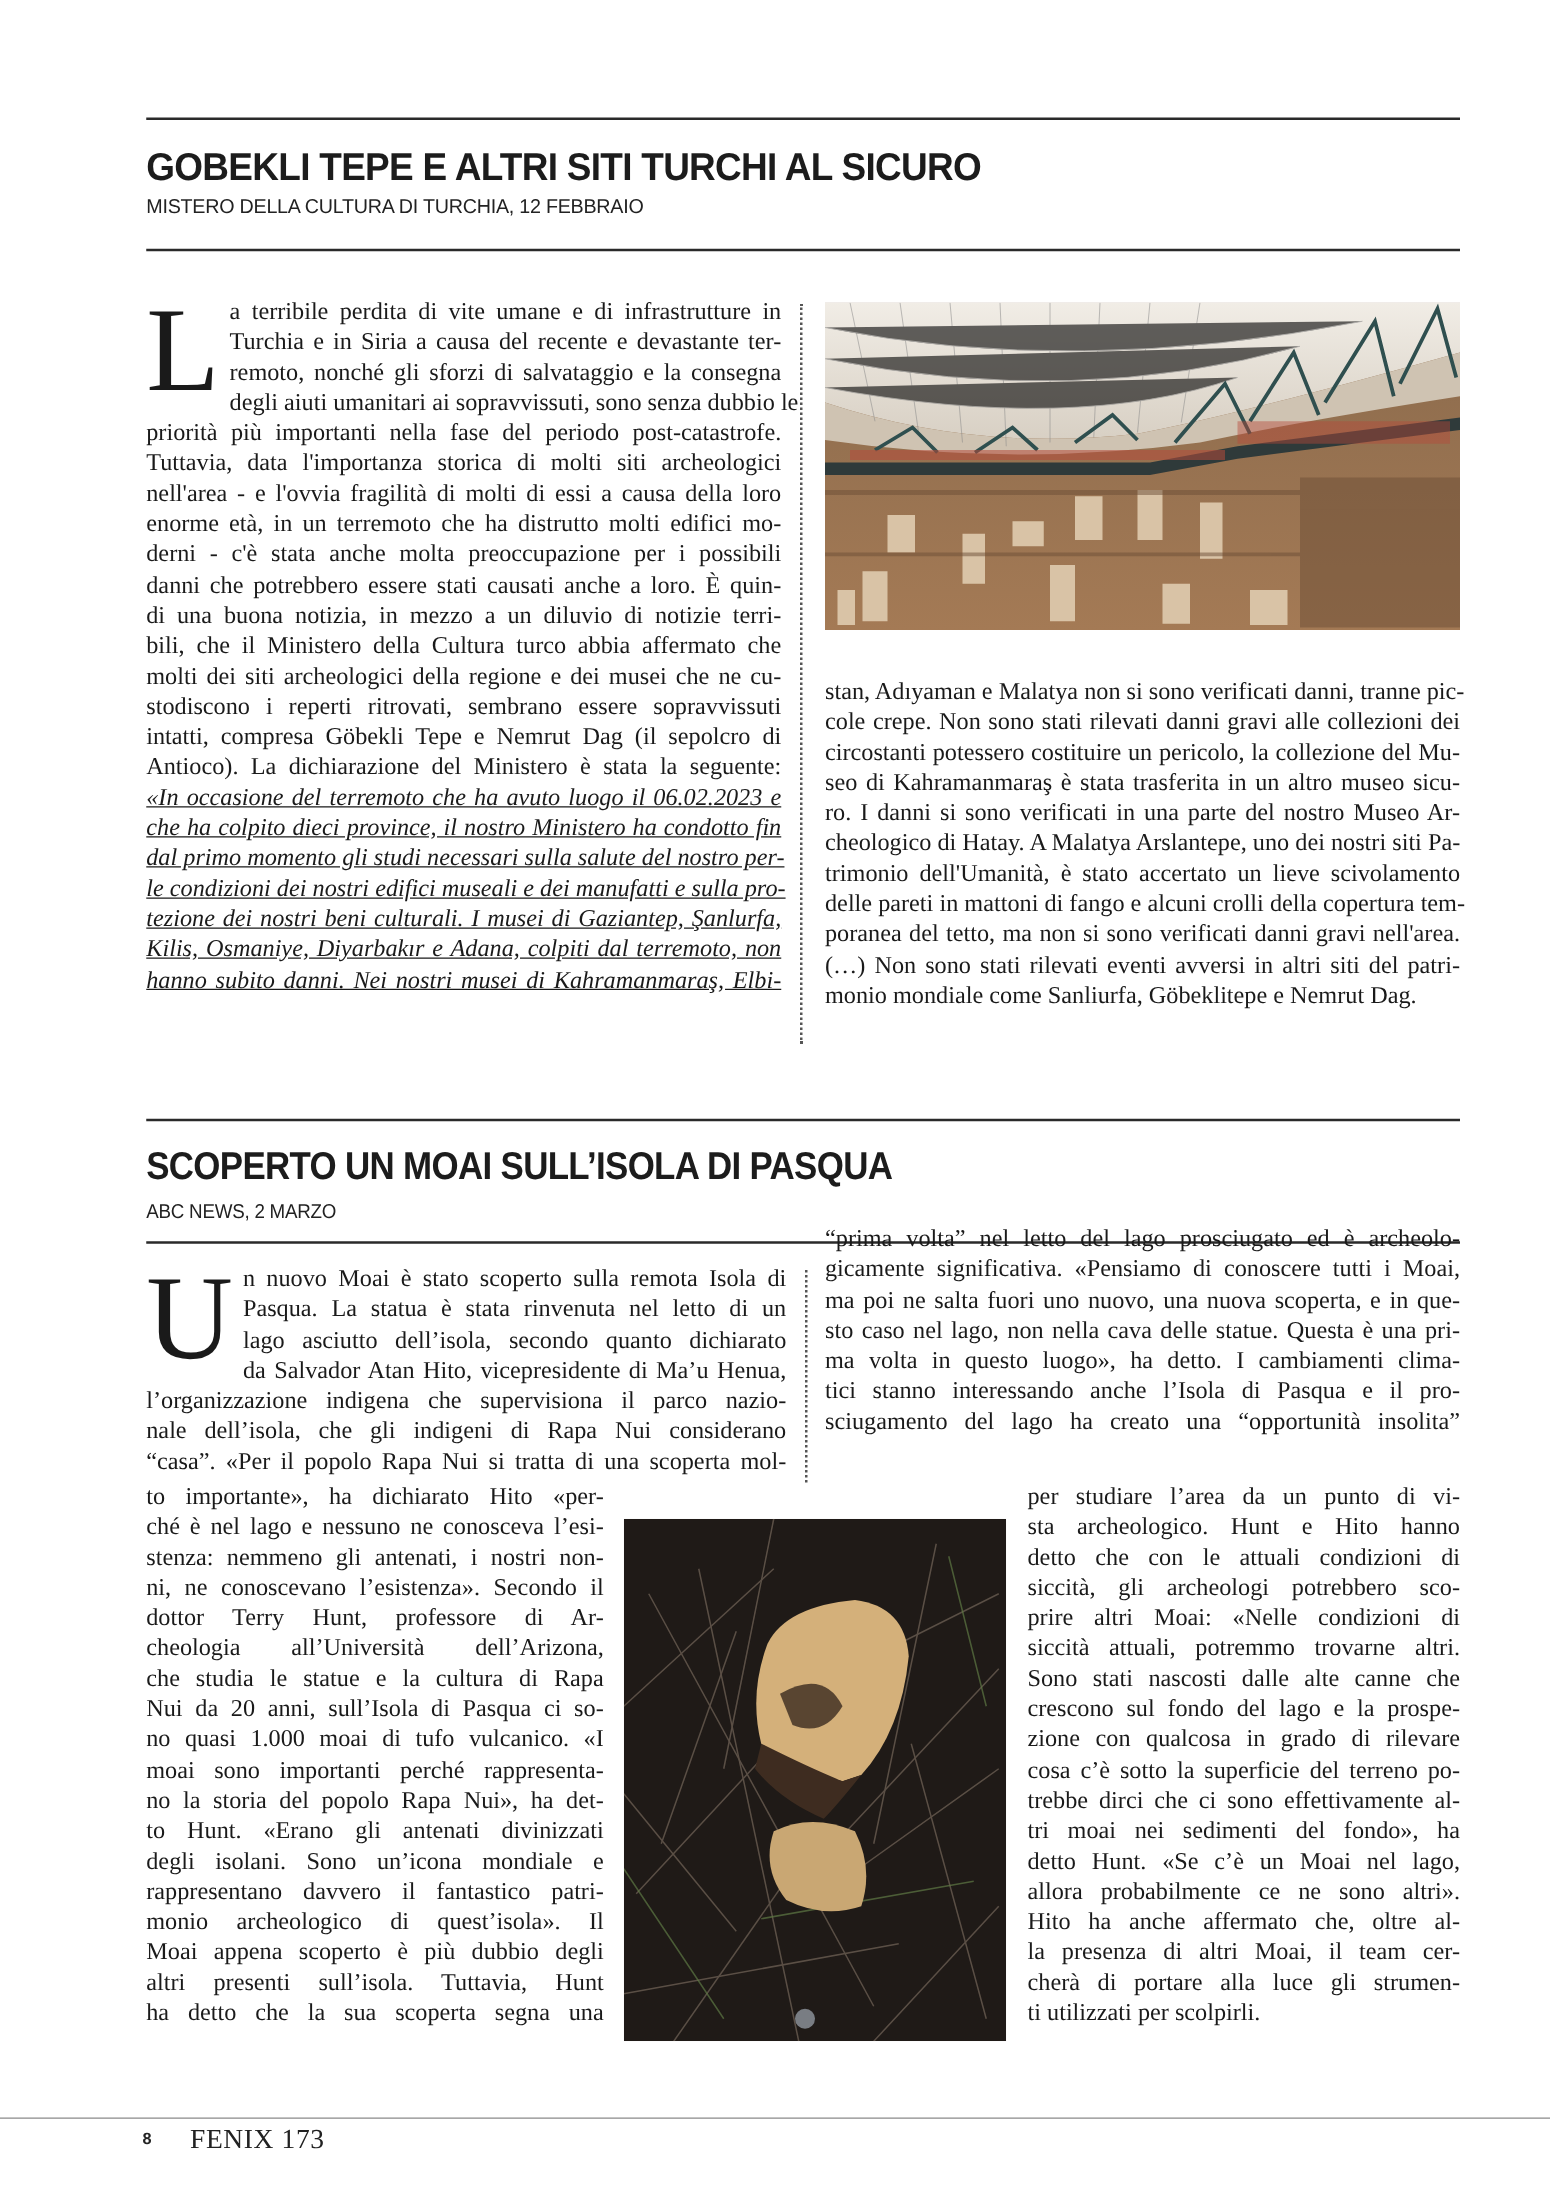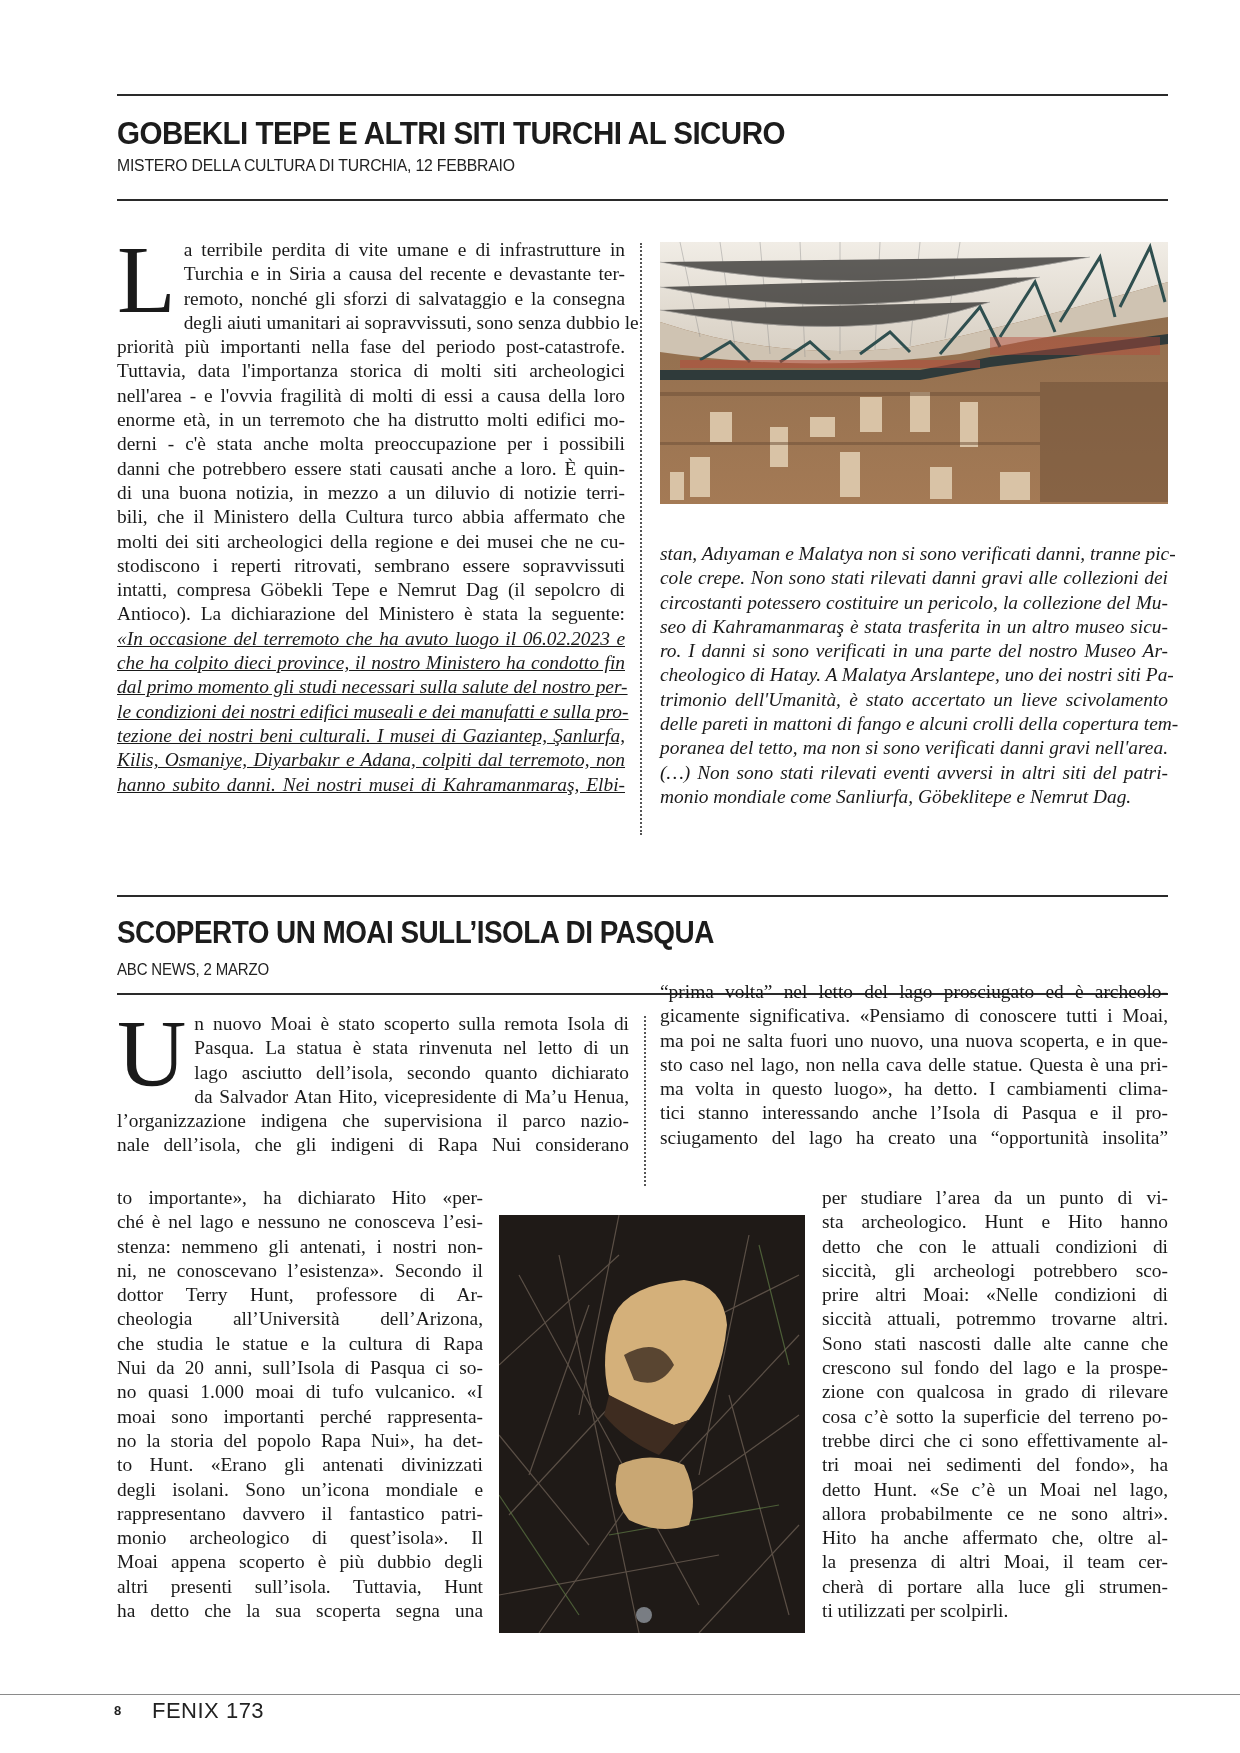--- a/index.html
+++ b/index.html
@@ -37,21 +37,21 @@
     }
     .photo { position: absolute; overflow: hidden; }
     .footer-rule { position: absolute; left: 0; top: 1694px; width: 1240px; height: 1px; background: #8a8a8a; }
     .page-num {
       position: absolute; left: 114px; top: 1703px;
       font-family: "Liberation Sans", "DejaVu Sans", sans-serif;
       font-size: 13px; font-weight: bold; color: #222;
     }
     .mag-name {
       position: absolute; left: 152px; top: 1698px;
-      font-family: Liberation Sans, sans-serif;
+      font-family: Liberation Serif, serif;
       font-size: 22px; color: #222; letter-spacing: 0.5px; font-weight: normal;
     }
   </style>
 </head>
 <body>
 
 <div class="rule" style="top:94px;"></div>
 <div class="headline" style="top: 116px; transform: scaleX(0.954286); transform-origin: left top;">GOBEKLI TEPE E ALTRI SITI TURCHI AL SICURO</div>
 <div class="source" style="top: 157px; transform: scaleX(0.985149); transform-origin: left top;">MISTERO DELLA CULTURA DI TURCHIA,  12 FEBBRAIO</div>
 <div class="rule" style="top:199px;"></div>
@@ -145,21 +145,21 @@
         <rect x="10" y="230" width="14" height="28"></rect>
     </g>
     <g fill="#6c4e36" opacity="0.5">
       <rect x="0" y="150" width="508" height="4"></rect>
         <rect x="0" y="200" width="508" height="3"></rect>
         <rect x="380" y="140" width="128" height="120"></rect>
     </g>
   </svg>
 </div>
 
-<div class="col" style="left:660px; top:542px; width:508px; font-style:italic;">
+<div class="col" style="left:660px; top:542px; width:508px; ">
   <div id="a1-right">
       <span class="line">stan, Adıyaman e Malatya non si sono verificati danni, tranne pic-</span>
       <span class="line">cole crepe. Non sono stati rilevati danni gravi alle collezioni dei</span>
       <span class="line">circostanti potessero costituire un pericolo, la collezione del Mu-</span>
       <span class="line">seo di Kahramanmaraş è stata trasferita in un altro museo sicu-</span>
       <span class="line">ro. I danni si sono verificati in una parte del nostro Museo Ar-</span>
       <span class="line">cheologico di Hatay. A Malatya Arslantepe, uno dei nostri siti Pa-</span>
       <span class="line">trimonio dell'Umanità, è stato accertato un lieve scivolamento</span>
       <span class="line">delle pareti in mattoni di fango e alcuni crolli della copertura tem-</span>
       <span class="line">poranea del tetto, ma non si sono verificati danni gravi nell'area.</span>
@@ -175,20 +175,21 @@
 
 <div class="col" style="left:117px; top:1012px; width:512px;">
   <span class="dropcap" style="line-height:72px; margin-top:6px;">U</span>
   <div id="a2-left-top">
       <span class="line">n nuovo Moai è stato scoperto sulla remota Isola di</span>
       <span class="line">Pasqua. La statua è  stata rinvenuta nel letto di un</span>
       <span class="line">lago asciutto dell’isola, secondo quanto dichiarato</span>
       <span class="line">da Salvador Atan Hito, vicepresidente di Ma’u Henua,</span>
       <span class="line">l’organizzazione indigena che supervisiona il parco nazio-</span>
       <span class="line">nale dell’isola, che gli indigeni di Rapa Nui considerano</span>
+      <span class="line">“casa”. «Per il popolo Rapa Nui si tratta di una scoperta mol-</span>
     </div>
 </div>
 
 <div class="vsep" style="left:644px; top:1016px; height:170px;"></div>
 
 <div class="col" style="left:117px; top:1186px; width:366px;">
   <div id="a2-left-narrow">
       <span class="line">to importante», ha dichiarato Hito «per-</span>
       <span class="line">ché è nel lago e nessuno ne conosceva l’esi-</span>
       <span class="line">stenza: nemmeno gli antenati, i nostri non-</span>

